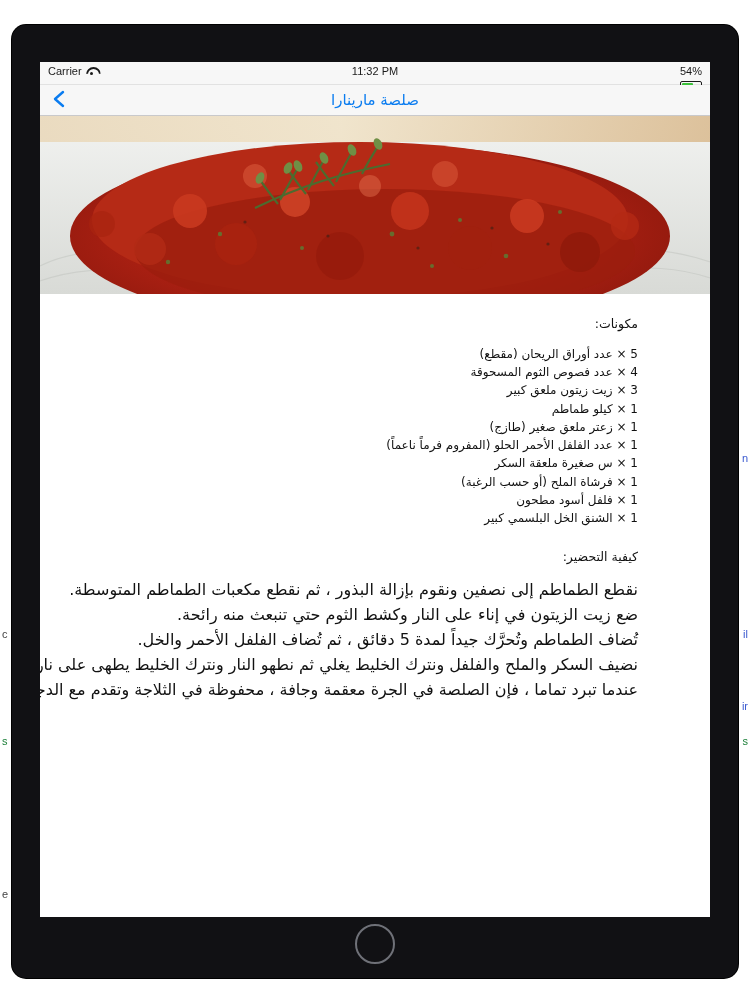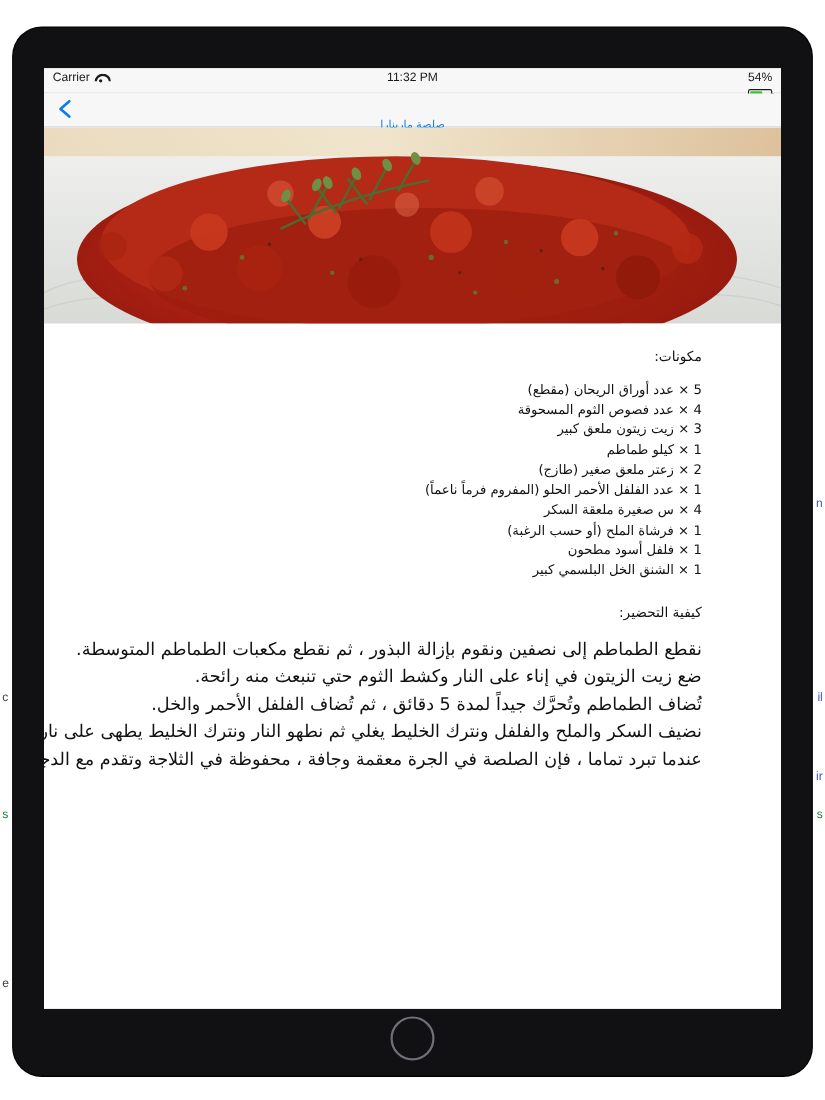--- a/index.html
+++ b/index.html
@@ -43,21 +43,21 @@
   .bg-text.muted { color: #444; }
   .bg-text.green { color: #1a7f37; }
 
   .device {
     position: absolute;
     left: 12px;
     top: 25px;
     width: 726px;
     height: 953px;
     background: #111114;
-    border-radius: 26px;
+    border-radius: 14px;
     box-shadow: 0 0 0 1px #000;
   }
 
   .screen {
     position: absolute;
     left: 28px;
     top: 37px;
     width: 670px;
     height: 855px;
     background: #ffffff;
@@ -171,24 +171,23 @@
     position: relative;
     height: 30px;
     background: #f7f7f7;
     border-bottom: 1px solid #c9c9cb;
   }
   .nav-title {
     position: absolute;
     left: 0; right: 0;
     top: 6px;
     text-align: center;
-    font-size: 10px;
+    font-size: 15px;
     color: #0a7cf0;
     font-family: "DejaVu Sans", sans-serif;
-    margin-top: 17px;
   }
   .back-chevron {
     position: absolute;
     left: 12px;
     top: 5px;
     width: 14px;
     height: 18px;
     cursor: pointer;
   }
   .back-chevron svg { display: block; }
@@ -377,23 +376,23 @@
           </svg>
         </div>
 
         <div class="recipe-body">
           <div class="section-label">مكونات:</div>
           <ul class="ingredients">
             <li>5 × عدد أوراق الريحان (مقطع)</li>
             <li>4 × عدد فصوص الثوم المسحوقة</li>
             <li>3 × زيت زيتون ملعق كبير</li>
             <li>1 × كيلو طماطم</li>
-            <li>2 × زعتر ملعق صغير (طازج)</li>
+            <li>1 × زعتر ملعق صغير (طازج)</li>
             <li>1 × عدد الفلفل الأحمر الحلو (المفروم فرماً ناعماً)</li>
-            <li>4 × س صغيرة ملعقة السكر</li>
+            <li>1 × س صغيرة ملعقة السكر</li>
             <li>1 × فرشاة الملح (أو حسب الرغبة)</li>
             <li>1 × فلفل أسود مطحون</li>
             <li>1 × الشنق الخل البلسمي كبير</li>
           </ul>
 
           <div class="section-label">كيفية التحضير:</div>
           <div class="steps">
             <p>نقطع الطماطم إلى نصفين ونقوم بإزالة البذور ، ثم نقطع مكعبات الطماطم المتوسطة.</p>
             <p>ضع زيت الزيتون في إناء على النار وكشط الثوم حتي تنبعث منه رائحة.</p>
             <p>تُضاف الطماطم وتُحرَّك جيداً لمدة 5 دقائق ، ثم تُضاف الفلفل الأحمر والخل.</p>

